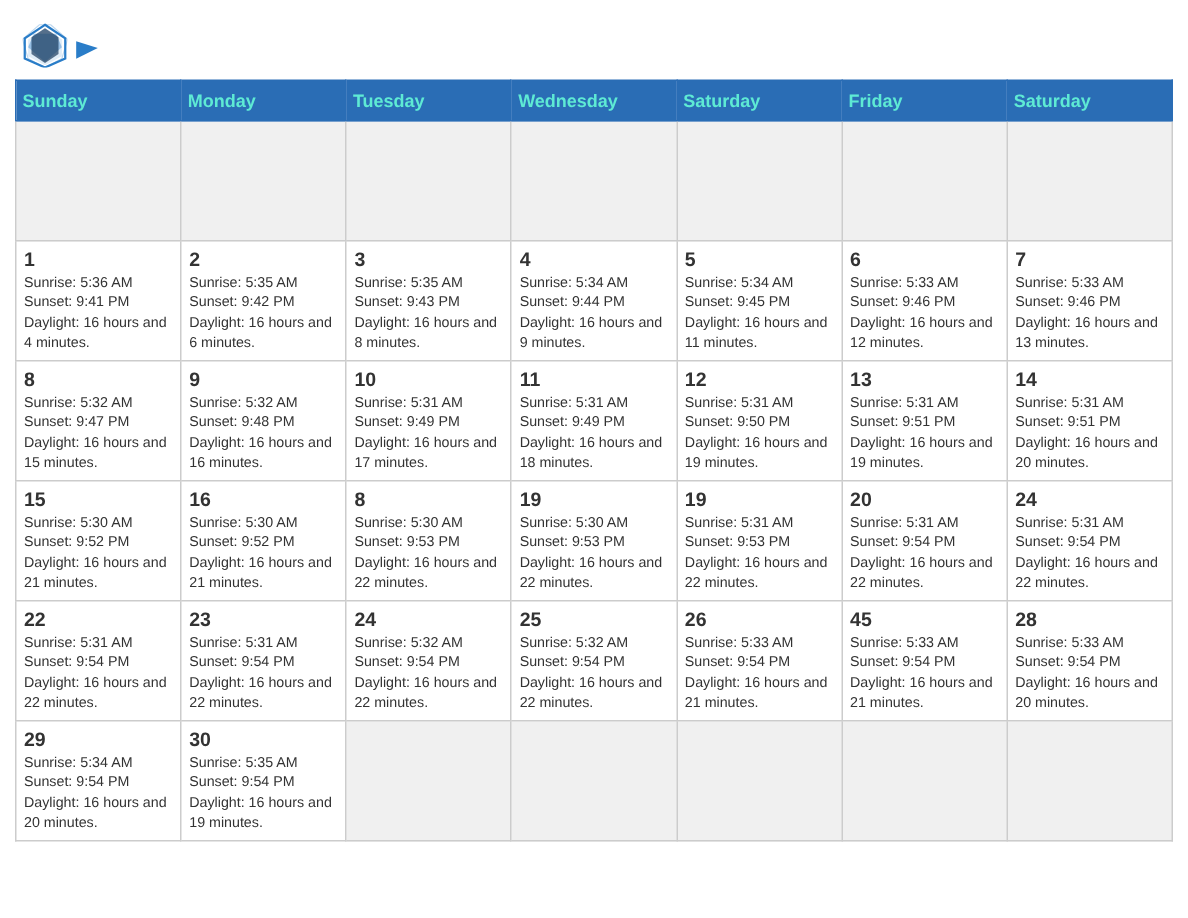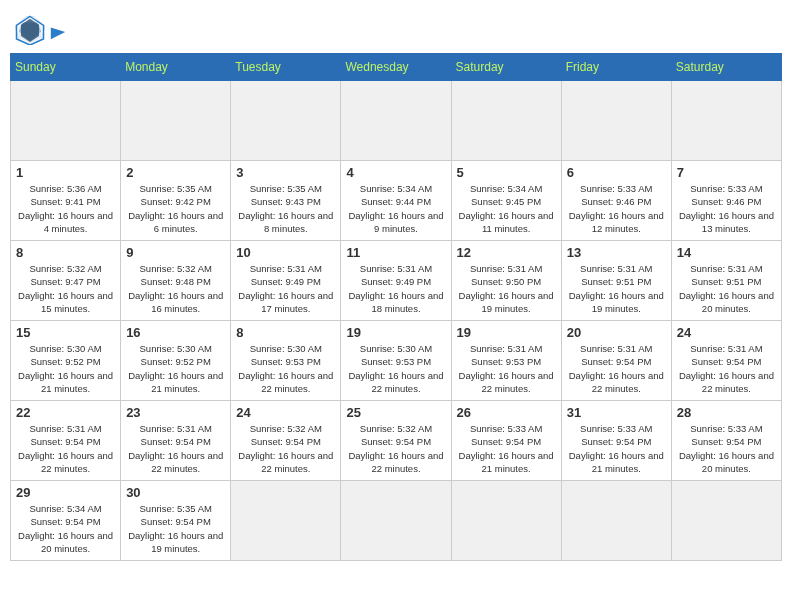--- a/index.html
+++ b/index.html
@@ -38,25 +38,25 @@
       font-size: 14px;
       color: #555;
     }
     .calendar-table {
       width: 100%;
       border-collapse: collapse;
       font-size: 10.5px;
     }
     .calendar-table th {
       background-color: #2a6db5;
-      color: #bef264;
+      color: #5eead4;
       padding: 6px 4px;
       text-align: left;
       font-size: 12px;
-      font-weight: normal;
+      font-weight: bold;
       border: 1px solid #2a6db5;
     }
     .calendar-table td {
       border: 1px solid #ccc;
       vertical-align: top;
       padding: 4px 5px;
       height: 80px;
       width: 108px;
       background: #fff;
     }
@@ -67,21 +67,20 @@
       font-size: 13px;
       font-weight: bold;
       color: #333;
       display: block;
       margin-bottom: 2px;
     }
     .day-info {
       font-size: 9.5px;
       color: #333;
       line-height: 1.4;
-      text-align: center;
     }
     .week-row td {
       background: #fff;
     }
     .week-row:nth-child(even) td:not(.empty) {
       background: #fff;
     }
   </style>
 </head>
 <body>
@@ -238,21 +237,21 @@
         </td>
         <td>
           <span class="day-number">25</span>
           <div class="day-info">Sunrise: 5:32 AM<br>Sunset: 9:54 PM<br>Daylight: 16 hours and 22 minutes.</div>
         </td>
         <td>
           <span class="day-number">26</span>
           <div class="day-info">Sunrise: 5:33 AM<br>Sunset: 9:54 PM<br>Daylight: 16 hours and 21 minutes.</div>
         </td>
         <td>
-          <span class="day-number">31</span>
+          <span class="day-number">45</span>
           <div class="day-info">Sunrise: 5:33 AM<br>Sunset: 9:54 PM<br>Daylight: 16 hours and 21 minutes.</div>
         </td>
         <td>
           <span class="day-number">28</span>
           <div class="day-info">Sunrise: 5:33 AM<br>Sunset: 9:54 PM<br>Daylight: 16 hours and 20 minutes.</div>
         </td>
       </tr>
       <tr class="week-row">
         <td>
           <span class="day-number">29</span>

